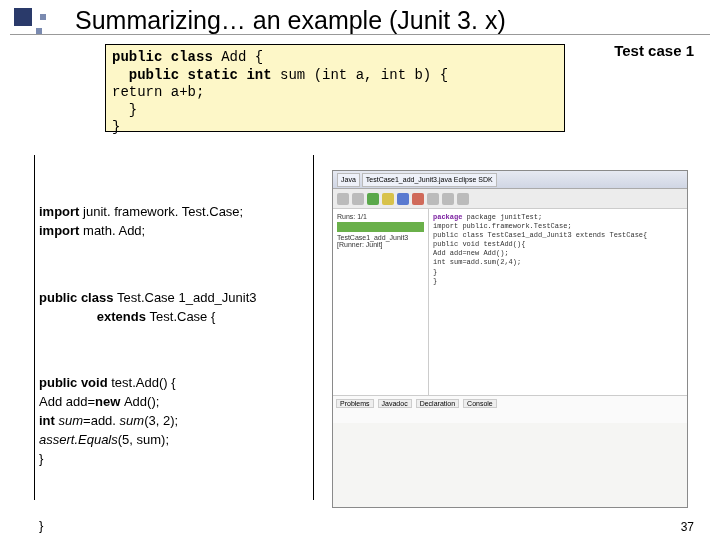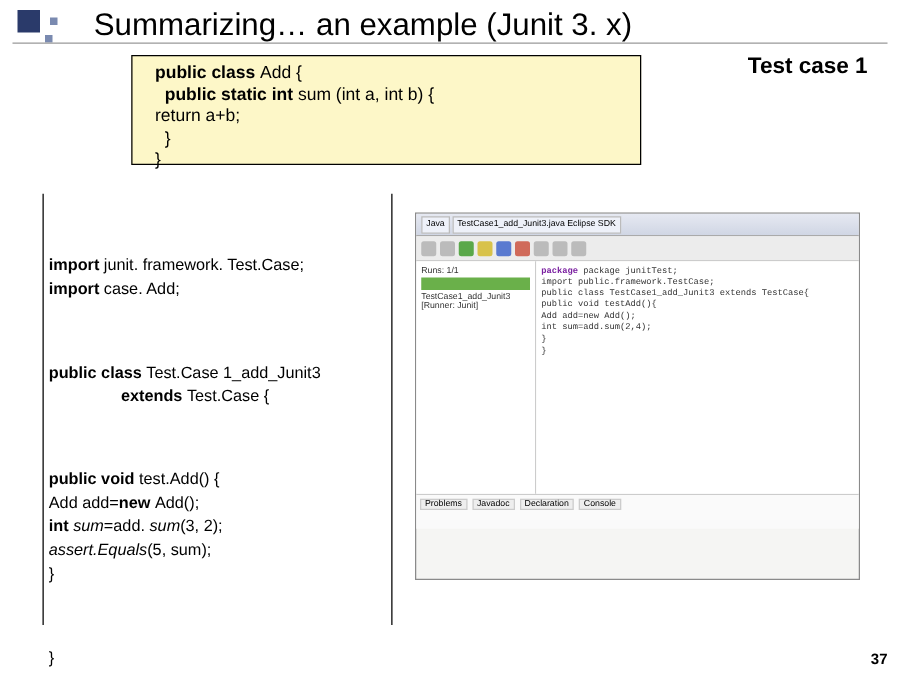--- a/index.html
+++ b/index.html
@@ -4,41 +4,41 @@
 <style>
   * { box-sizing: border-box; margin: 0; padding: 0; }
   body { width: 720px; height: 540px; background: #fff; font-family: Arial, sans-serif; position: relative; overflow: hidden; }
   .corner-deco { position: absolute; top: 0; left: 0; width: 110px; height: 50px; }
   .deco-big { position: absolute; top: 8px; left: 14px; width: 18px; height: 18px; background: #2a3a6a; }
   .deco-small { position: absolute; width: 6px; height: 6px; background: #7a8ab0; }
   .deco-s1 { top: 28px; left: 36px; }
   .deco-s2 { top: 14px; left: 40px; }
   .deco-line { position: absolute; top: 34px; left: 10px; width: 700px; height: 1px; background: #999; }
   .title { position: absolute; top: 6px; left: 50px; font-size: 25px; color: #000; margin-left: 25px; }
-  .codebox { position: absolute; top: 44px; left: 105px; width: 408px; height: 88px; background: #fdf7c8; border: 1px solid #000; font-family: Liberation Sans, sans-serif; font-size: 14px; line-height: 1.25; padding: 4px 18px; white-space: pre; }
+  .codebox { position: absolute; top: 44px; left: 105px; width: 460px; height: 88px; background: #fdf7c8; border: 1px solid #000; font-family: Liberation Mono, monospace; font-size: 14px; line-height: 1.25; padding: 4px 6px; white-space: pre; }
   .codebox b { font-weight: bold; }
-  .label-tc { position: absolute; top: 42px; right: 26px; font-size: 18px; font-weight: bold; color: #000; }
+  .label-tc { position: absolute; top: 42px; right: 26px; font-size: 15px; font-weight: bold; color: #000; }
   .left-col { position: absolute; top: 155px; left: 34px; width: 280px; font-family: Arial, sans-serif; font-size: 13px; line-height: 1.45; border-left: 1px solid #000; border-right: 1px solid #000; padding: 0 4px; height: 345px; }
   .para { margin-bottom: 14px; margin-top: 48px; }
   .kw { font-weight: bold; }
-  .right-shot { position: absolute; top: 170px; left: 332px; width: 356px; height: 294px; border: 1px solid #8a8a8a; background: #f5f5f3; }
+  .right-shot { position: absolute; top: 170px; left: 332px; width: 356px; height: 338px; border: 1px solid #8a8a8a; background: #f5f5f3; }
   .rs-top { height: 18px; background: linear-gradient(#e6e9f2,#d0d6e4); border-bottom: 1px solid #aaa; display:flex; align-items:center; gap:2px; padding:0 4px; }
   .rs-tab { height: 14px; background:#eef1f9; border:1px solid #bbb; font-size:7px; padding:0 3px; display:flex; align-items:center; }
   .rs-toolbar { height: 20px; background: #ececec; border-bottom:1px solid #ccc; display:flex; align-items:center; gap:3px; padding:0 4px; }
   .tb-ico { width:12px; height:12px; border-radius:2px; }
   .ico-g { background:#5aa84a; } .ico-y { background:#d8c24a; } .ico-b { background:#5a7ad0; } .ico-r { background:#d06a5a; } .ico-gr { background:#bbb; }
   .rs-body { display:flex; height: 186px; }
   .rs-left { width: 96px; border-right:1px solid #ccc; background:#fff; font-size:7px; padding:4px; color:#333; }
   .green-bar { height:10px; background: #6ab04a; margin:2px 0; }
   .rs-right { flex:1; background:#fff; font-family: "Courier New", monospace; font-size:7px; padding:4px; color:#333; line-height:1.3; }
   .code-kw { color:#7a1fa0; font-weight:bold; }
   .rs-bottom { height:28px; border-top:1px solid #ccc; background:#fafafa; font-size:7px; padding:3px; }
   .rs-btabs { display:flex; gap:4px; }
   .rs-btab { border:1px solid #ccc; padding:0 3px; background:#eee; }
-  .page-num { position: absolute; bottom: 6px; right: 10px; font-size: 12px; font-weight: bold; color:#000; }
+  .page-num { position: absolute; bottom: 6px; right: 26px; font-size: 12px; font-weight: normal; color:#000; }
 </style>
 </head>
 <body>
 
 <div class="corner-deco">
   <div class="deco-big"></div>
   <div class="deco-small deco-s1"></div>
   <div class="deco-small deco-s2"></div>
 </div>
 <div class="deco-line"></div>
@@ -49,21 +49,21 @@
 <b>  public static int </b><span>sum (int a, int b) {</span>
 <span>return a+b;</span>
 <span>  }</span>
 <span>}</span></div>
 
 <div class="label-tc">Test case 1</div>
 
 <div class="left-col">
   <div class="para">
     <span class="kw">import </span><span>junit. framework. Test.Case;</span><br>
-    <span class="kw">import </span><span>case. Add;</span>
+    <span class="kw">import </span><span>math. Add;</span>
   </div>
   <div class="para">
     <span class="kw">public class </span><span>Test.Case 1_add_Junit3</span><br>
     &nbsp;&nbsp;&nbsp;&nbsp;&nbsp;&nbsp;&nbsp;&nbsp;&nbsp;&nbsp;&nbsp;&nbsp;&nbsp;&nbsp;&nbsp;&nbsp;<span class="kw">extends </span><span>Test.Case {</span>
   </div>
   <div class="para">
     <span class="kw">public void </span><span>test.Add() {</span><br>
     <span>  Add add=</span><span class="kw">new </span><span>Add();</span><br>
     <span class="kw">  int </span><i>sum</i><span>=add. </span><i>sum</i><span>(3, 2);</span><br>
     <i>  assert.Equals</i><span>(5, sum);</span><br>

